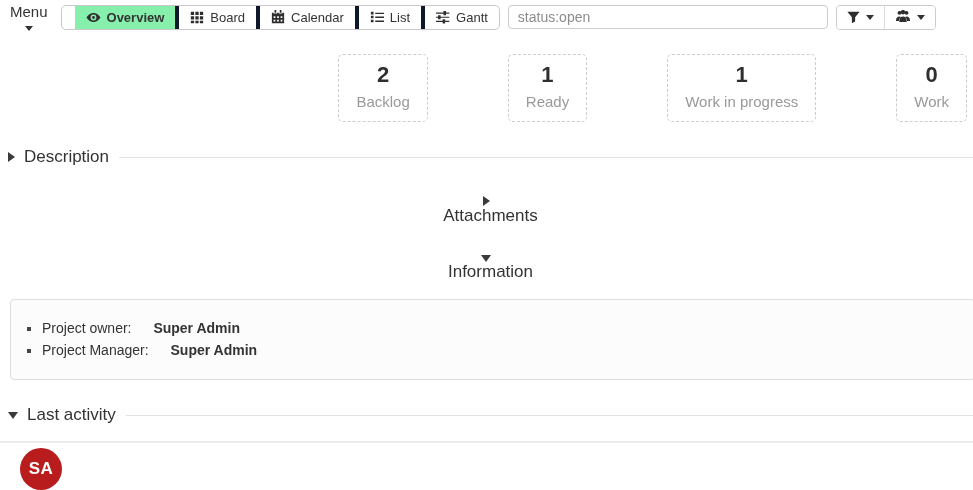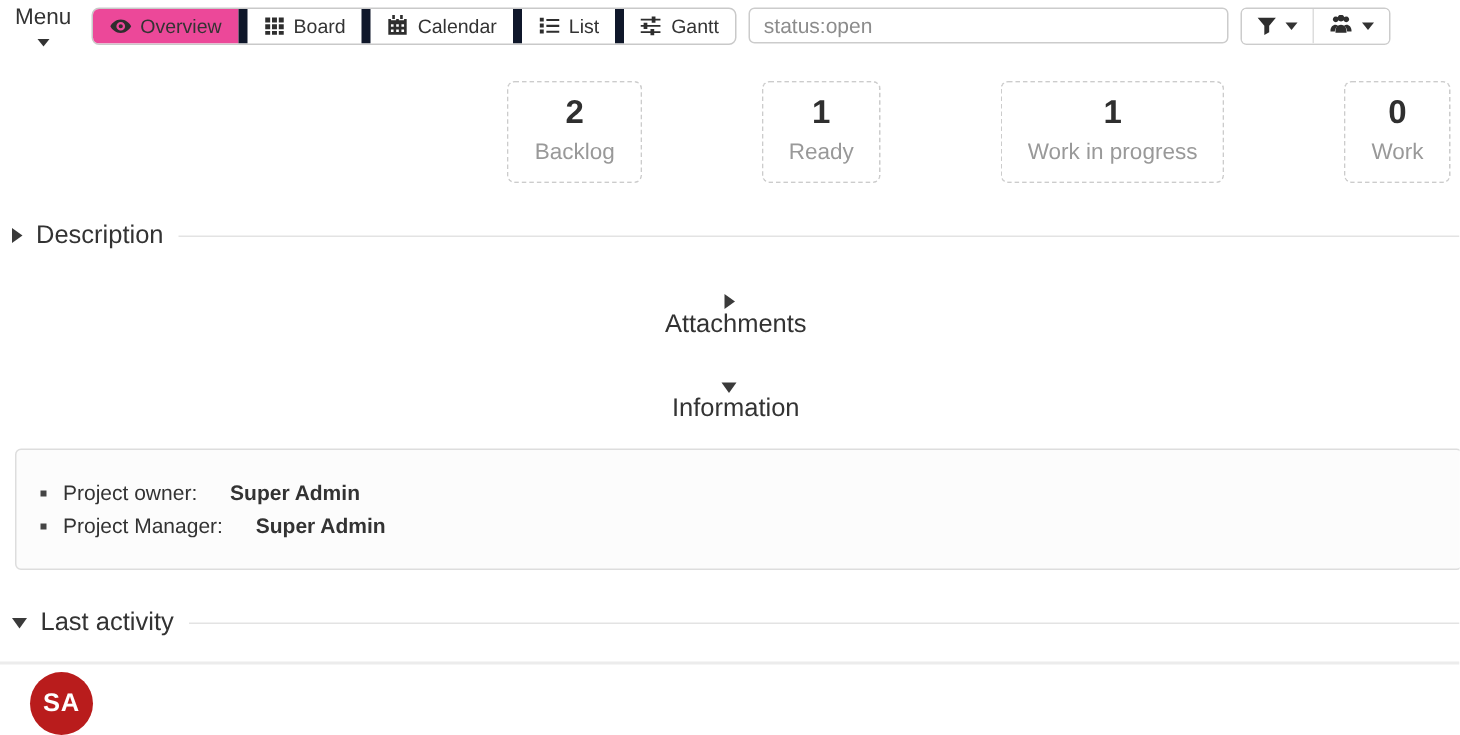--- a/index.html
+++ b/index.html
@@ -6,23 +6,23 @@
   html, body { width: 973px; height: 490px; overflow: hidden; }
   body {
     font-family: "Liberation Sans", sans-serif;
     color: #333; background: #fff; font-size: 14px;
   }
   
   .topbar { display: flex; align-items: center; padding: 4px 8px 0 10px; height: 30px; }
   .menu-dropdown { display: inline-flex; align-items: center; gap: 6px; font-size: 15px; color: #333; cursor: pointer; margin-right: 13px; flex-direction: column; }
   .caret-down { width: 0; height: 0; border-left: 4px solid transparent; border-right: 4px solid transparent; border-top: 5px solid #333; display: inline-block; }
   .views { display: flex; align-items: stretch; border: 1px solid #c9c9c9; border-radius: 5px; overflow: hidden; height: 25px; background: #fff; }
-  .view-tab { display: flex; align-items: center; gap: 6px; padding: 0 11px; font-size: 13px; color: #333; cursor: pointer; border-left: 6px solid #0f172a; white-space: nowrap; }
+  .view-tab { display: flex; align-items: center; gap: 6px; padding: 0 11px; font-size: 13px; color: #333; cursor: pointer; border-left: 4px solid #0f172a; white-space: nowrap; }
   .view-tab:first-child { border-left: none; }
-  .view-tab.active { background: #ec4899; font-weight: normal; }
+  .view-tab.active { background: #86efac; font-weight: bold; margin-left: 13px; }
   .view-tab svg, .menu-dropdown svg { flex-shrink: 0; }
   .search-input { margin-left: 8px; width: 320px; height: 24px; border: 1px solid #ccc; border-radius: 4px; padding: 0 9px; color: #8c8c8c; font-size: 14px; font-family: "Liberation Sans", sans-serif; outline: none; }
   .filter-group { margin-left: 8px; display: flex; align-items: stretch; border: 1px solid #ccc; border-radius: 4px; height: 25px; overflow: hidden; }
   .filter-btn { display: flex; align-items: center; gap: 6px; padding: 0 10px; cursor: pointer; background: #fff; }
   .filter-btn + .filter-btn { border-left: 1px solid #ddd; }
   
   .stats { display: flex; justify-content: flex-end; gap: 80px; margin: 24px 6px 0 0; }
   .stat-box { border: 1px dashed #ccc; border-radius: 5px; text-align: center; padding: 7px 17px 11px; min-width: 60px; }
   .stat-value { font-size: 22px; font-weight: bold; color: #2f2f2f; line-height: 26px; }
   .stat-label { font-size: 15px; color: #999; margin-top: 5px; white-space: nowrap; }

